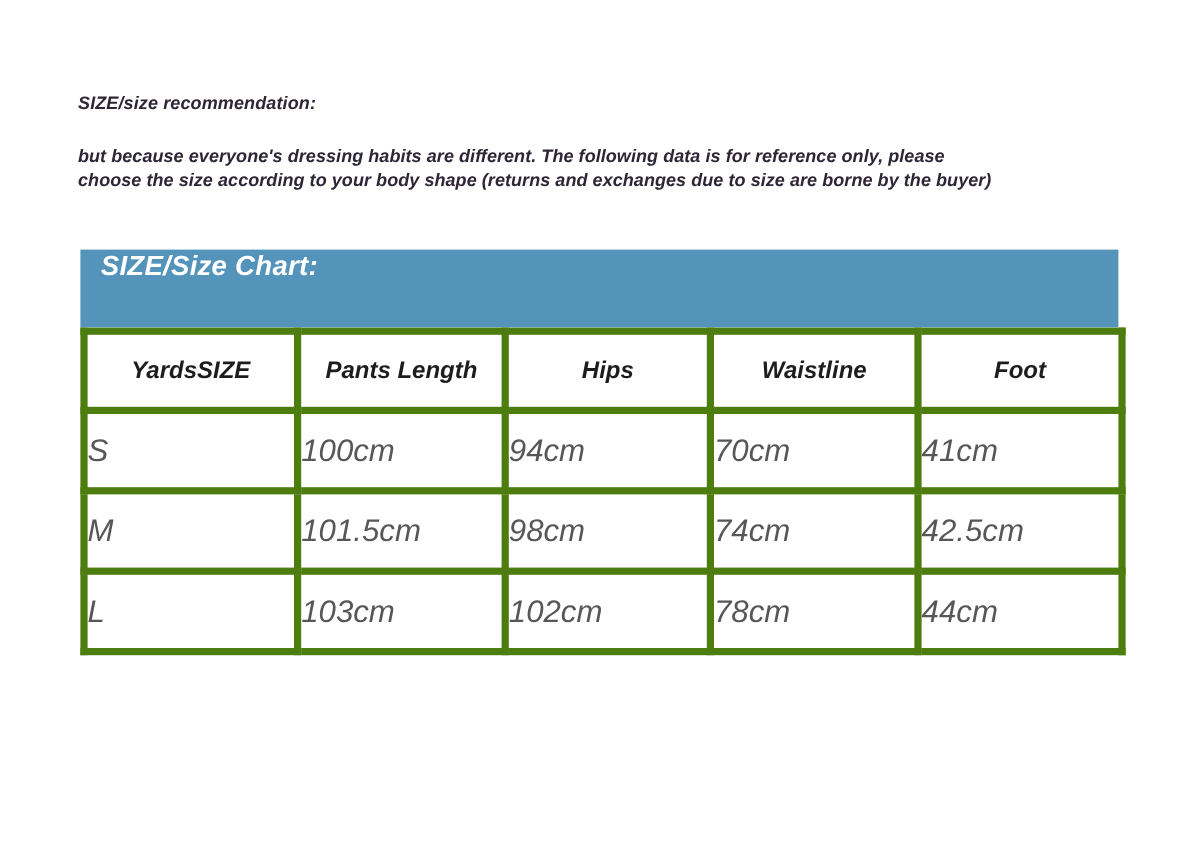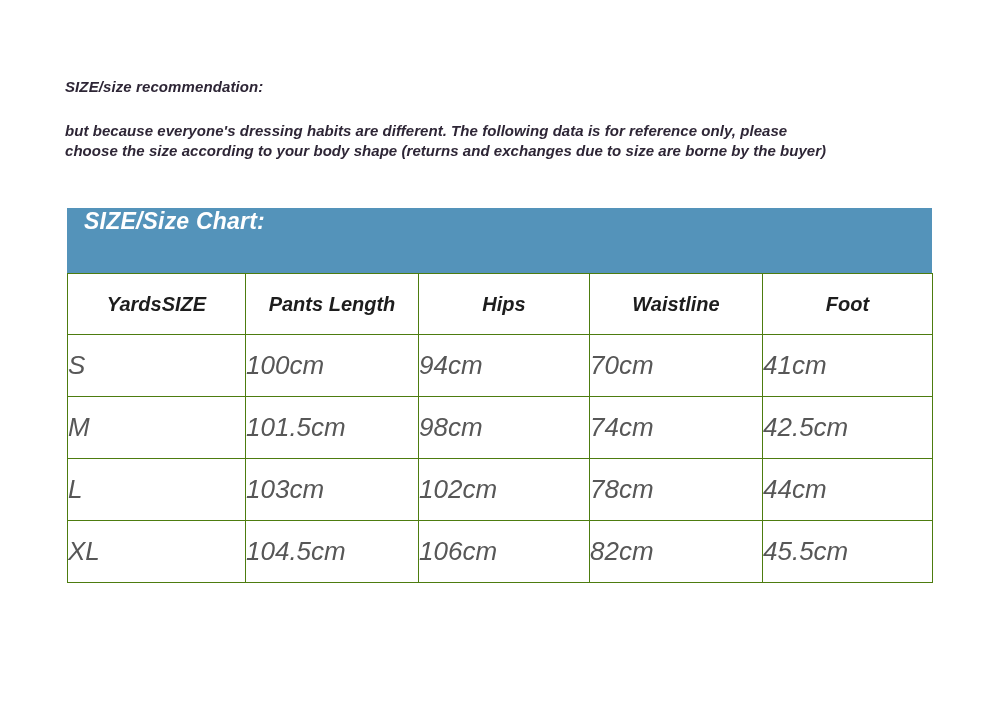--- a/index.html
+++ b/index.html
@@ -69,21 +69,21 @@
     table-layout: fixed;
     background: #ffffff;
   }
   table.size-table col.c1 { width: 178px; }
   table.size-table col.c2 { width: 173px; }
   table.size-table col.c3 { width: 171px; }
   table.size-table col.c4 { width: 173px; }
   table.size-table col.c5 { width: 170px; }
   table.size-table th,
   table.size-table td {
-    border: 1px solid #4d7c0f;
+    border: 6px solid #4d7c0f;
     vertical-align: middle;
     padding: 0;
   }
   table.size-table th {
     height: 60px;
     font-size: 20px;
     font-weight: bold;
     color: #1d1d1d;
   }
   table.size-table td {
@@ -141,23 +141,16 @@
         <td>74cm</td>
         <td>42.5cm</td>
       </tr>
       <tr>
         <td>L</td>
         <td>103cm</td>
         <td>102cm</td>
         <td>78cm</td>
         <td>44cm</td>
       </tr>
-      <tr>
-        <td>XL</td>
-        <td>104.5cm</td>
-        <td>106cm</td>
-        <td>82cm</td>
-        <td>45.5cm</td>
-      </tr>
     </tbody>
   </table>
 
 </div>
 
 </body></html>

